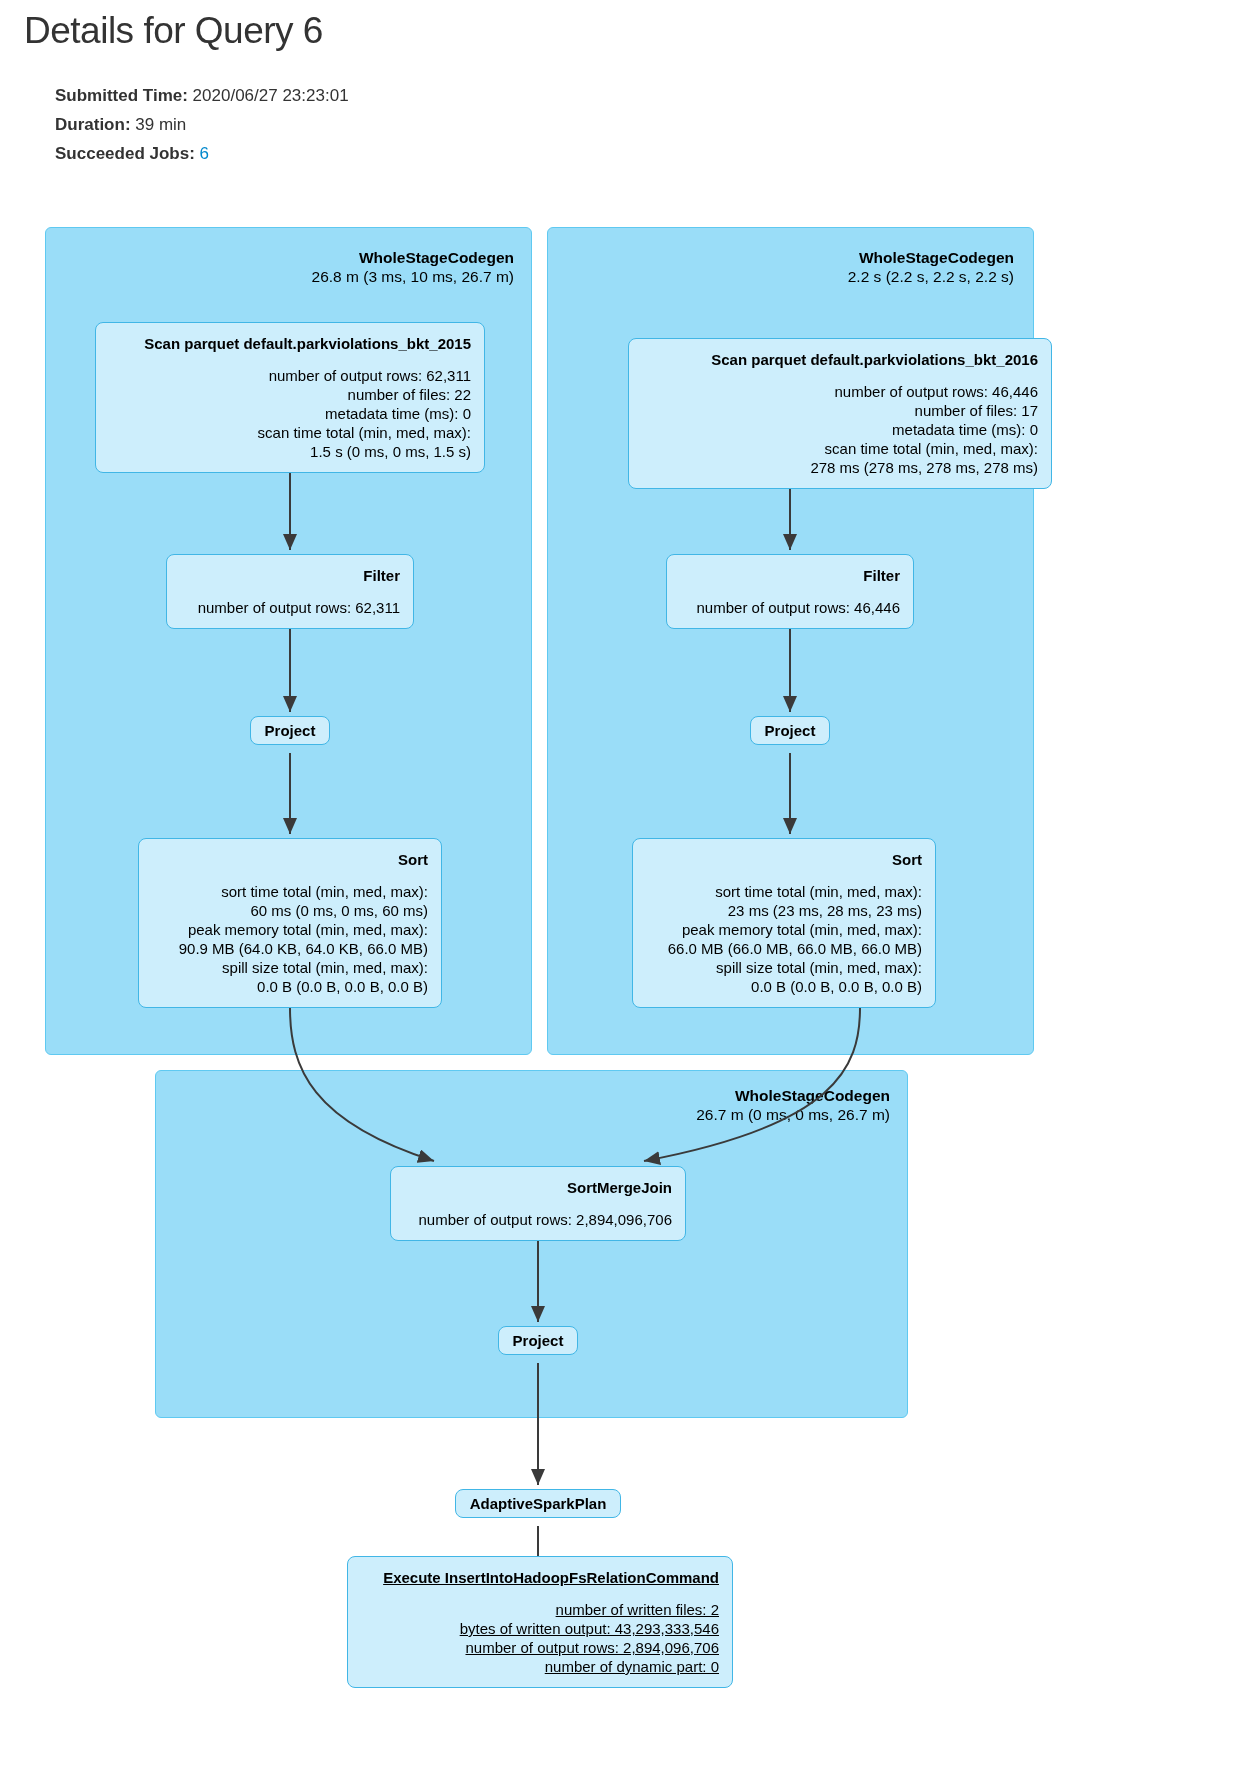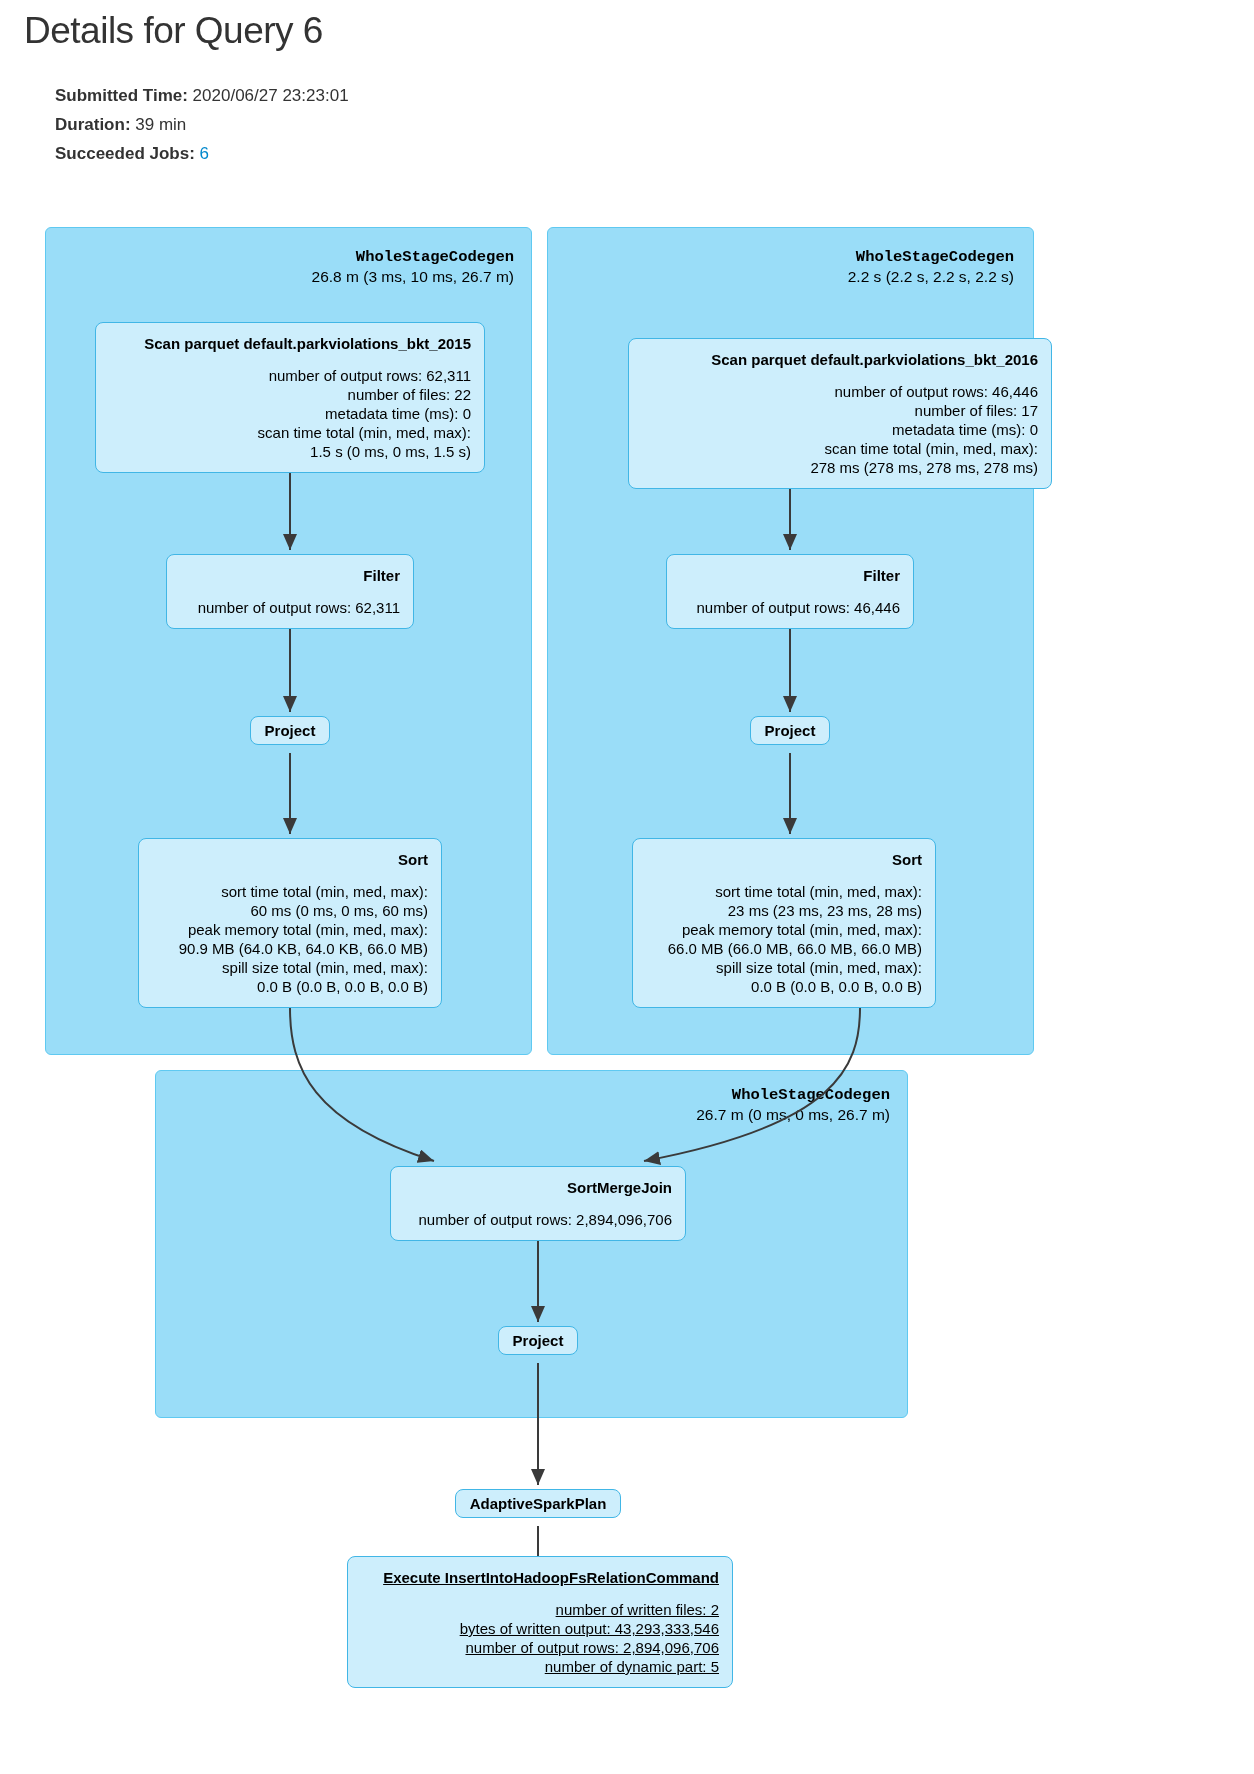--- a/index.html
+++ b/index.html
@@ -18,21 +18,21 @@
 
   
   .cluster {
     position:absolute; background:#9ADDF8; border:1px solid #5FC9F1;
     border-radius:6px; box-sizing:border-box; z-index:1;
   }
   .cluster-label {
     position:absolute; z-index:2; text-align:right;
     font-size:15.5px; line-height:19px; color:#000;
   }
-  .cluster-label .cname { font-weight:bold;font-family:Liberation Mono, monospace; }
+  .cluster-label .cname { font-weight:bold; }
 
   .edges { position:absolute; left:0; top:0; z-index:3; pointer-events:none; }
 
   .node {
     position:absolute; z-index:4; box-sizing:border-box;
     background:#CDEEFC; border:1px solid #41B6E6; border-radius:8px;
     padding:11px 13px; font-size:15px; line-height:19px; color:#000;text-align:right;
   }
   .node .ntitle { font-weight:bold; white-space:nowrap; }
   .node .nbody { margin-top:13px; }
@@ -152,21 +152,21 @@
   </div>
 
   <div class="node node-compact" style="left:750px; top:716px; width:80px;">
     <div class="ntitle">Project</div>
   </div>
 
   <div class="node" style="left:632px; top:838px; width:304px;">
     <div class="ntitle">Sort</div>
     <div class="nbody">
       <div>sort time total (min, med, max):</div>
-      <div>23 ms (23 ms, 23 ms, 28 ms)</div>
+      <div>23 ms (23 ms, 28 ms, 23 ms)</div>
       <div>peak memory total (min, med, max):</div>
       <div>66.0 MB (66.0 MB, 66.0 MB, 66.0 MB)</div>
       <div>spill size total (min, med, max):</div>
       <div>0.0 B (0.0 B, 0.0 B, 0.0 B)</div>
     </div>
   </div>
 
   <div class="node" style="left:390px; top:1166px; width:296px;">
     <div class="ntitle">SortMergeJoin</div>
     <div class="nbody">
@@ -181,17 +181,17 @@
   <div class="node node-compact" style="left:455px; top:1489px; width:166px;">
     <div class="ntitle">AdaptiveSparkPlan</div>
   </div>
 
   <div class="node" style="left:347px; top:1556px; width:386px;text-decoration:underline;">
     <div class="ntitle">Execute InsertIntoHadoopFsRelationCommand</div>
     <div class="nbody">
       <div>number of written files: 2</div>
       <div>bytes of written output: 43,293,333,546</div>
       <div>number of output rows: 2,894,096,706</div>
-      <div>number of dynamic part: 5</div>
+      <div>number of dynamic part: 0</div>
     </div>
   </div>
 
 </div>
 
 </body></html>

